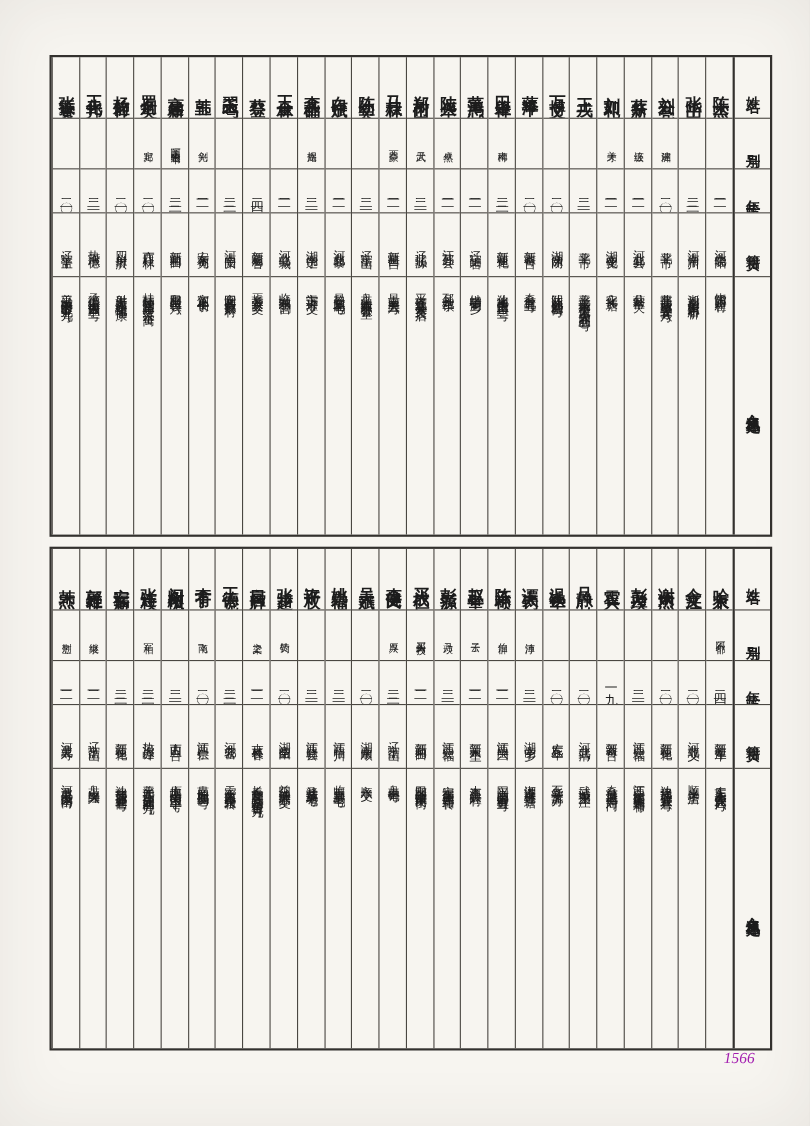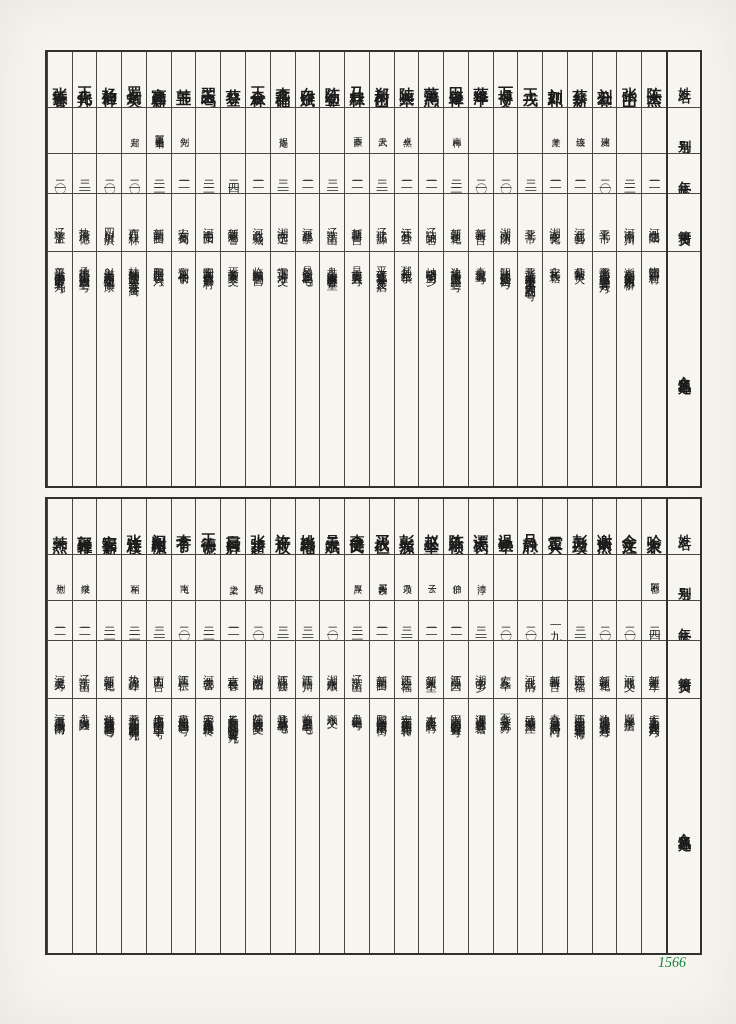--- a/index.html
+++ b/index.html
@@ -25,21 +25,21 @@
   .c-age .vtext{font-size:12px;letter-spacing:3px;}
   .c-native .vtext{font-size:11px;letter-spacing:2px;}
   .c-addr .vtext{font-size:11px;letter-spacing:1.5px;}
   .head-col .vtext{font-weight:700;font-size:13px;}
   .head-col .c-addr{align-items:center;padding-top:0;}
   .h-sp2a{letter-spacing:12px;}
   .h-sp2b{letter-spacing:10px;}
   .h-sp2c{letter-spacing:5px;}
   .h-sp2d{letter-spacing:13px;}
   .h-sp5{letter-spacing:26px;}
-  .page-number{position:absolute;right:50px;top:955px;font-size:14px;font-style:italic;color:#15803d;}
+  .page-number{position:absolute;right:50px;top:955px;font-size:14px;font-style:italic;color:#a21caf;}
 </style>
 </head>
 <body>
 
 <div class="page">
 
   <div class="vtable table-top" id="table-0">
     <div class="col head-col">
       <div class="cell c-name">
         <span class="vtext h-sp2a">姓名</span>

